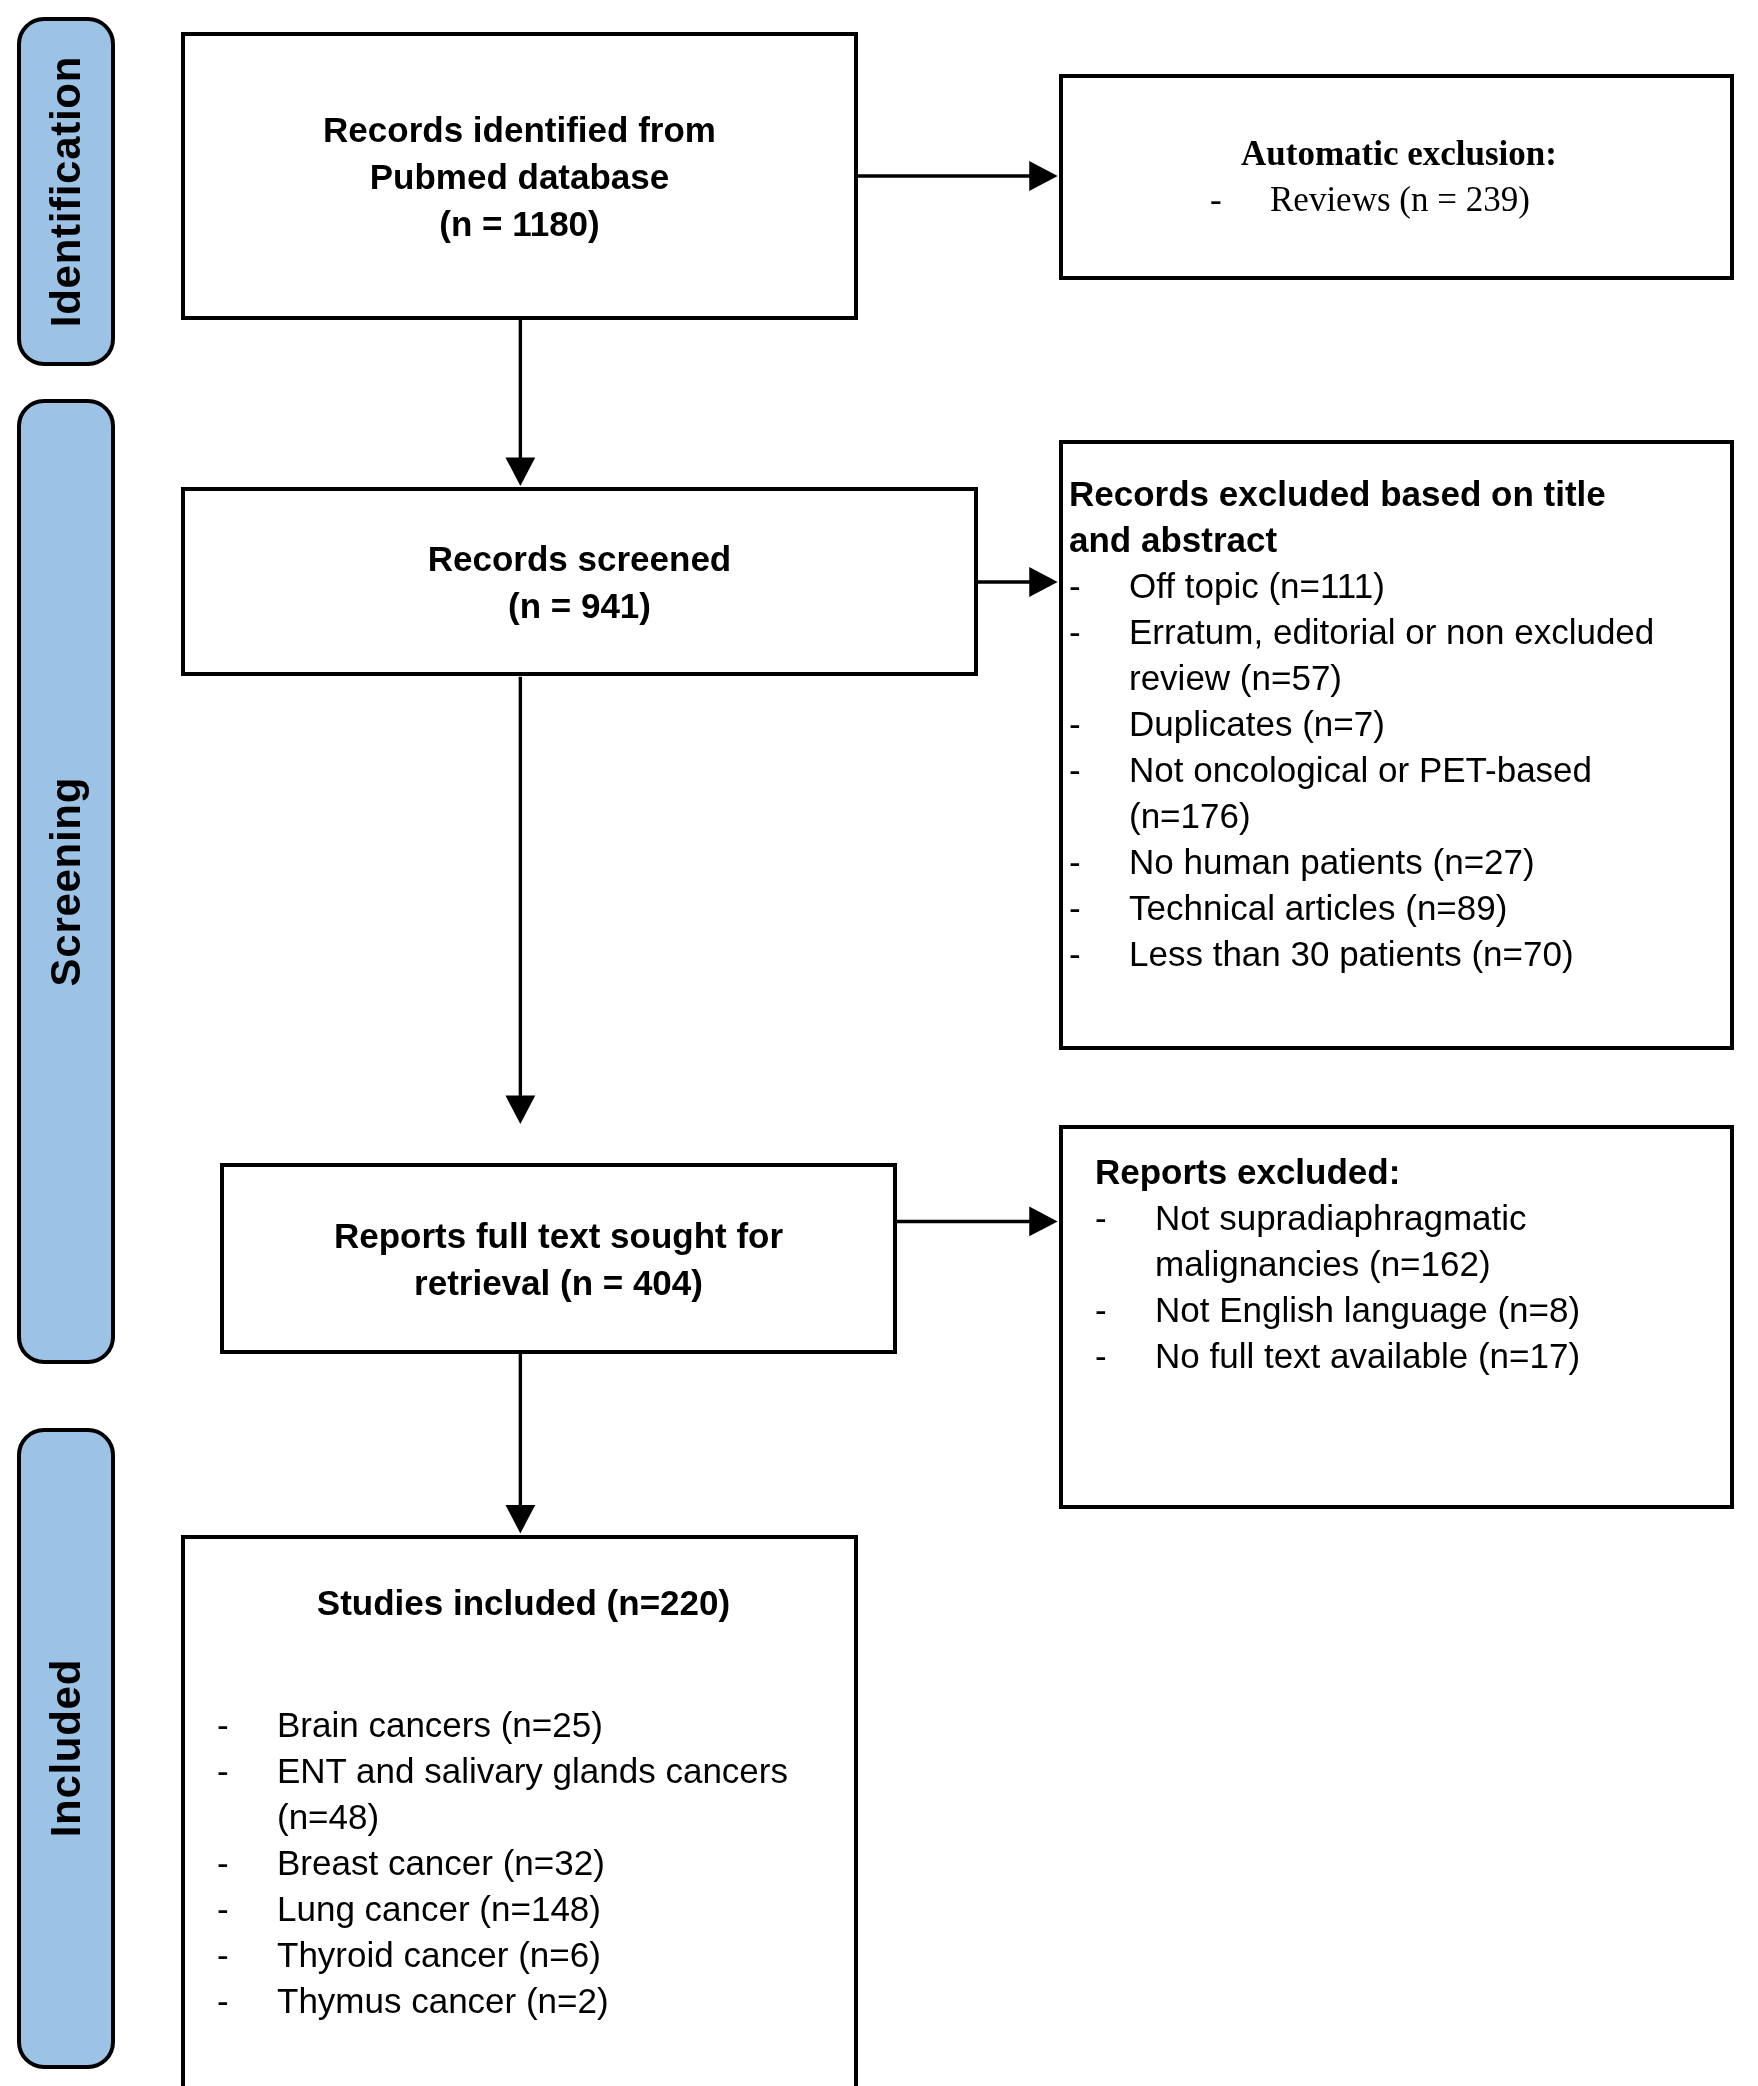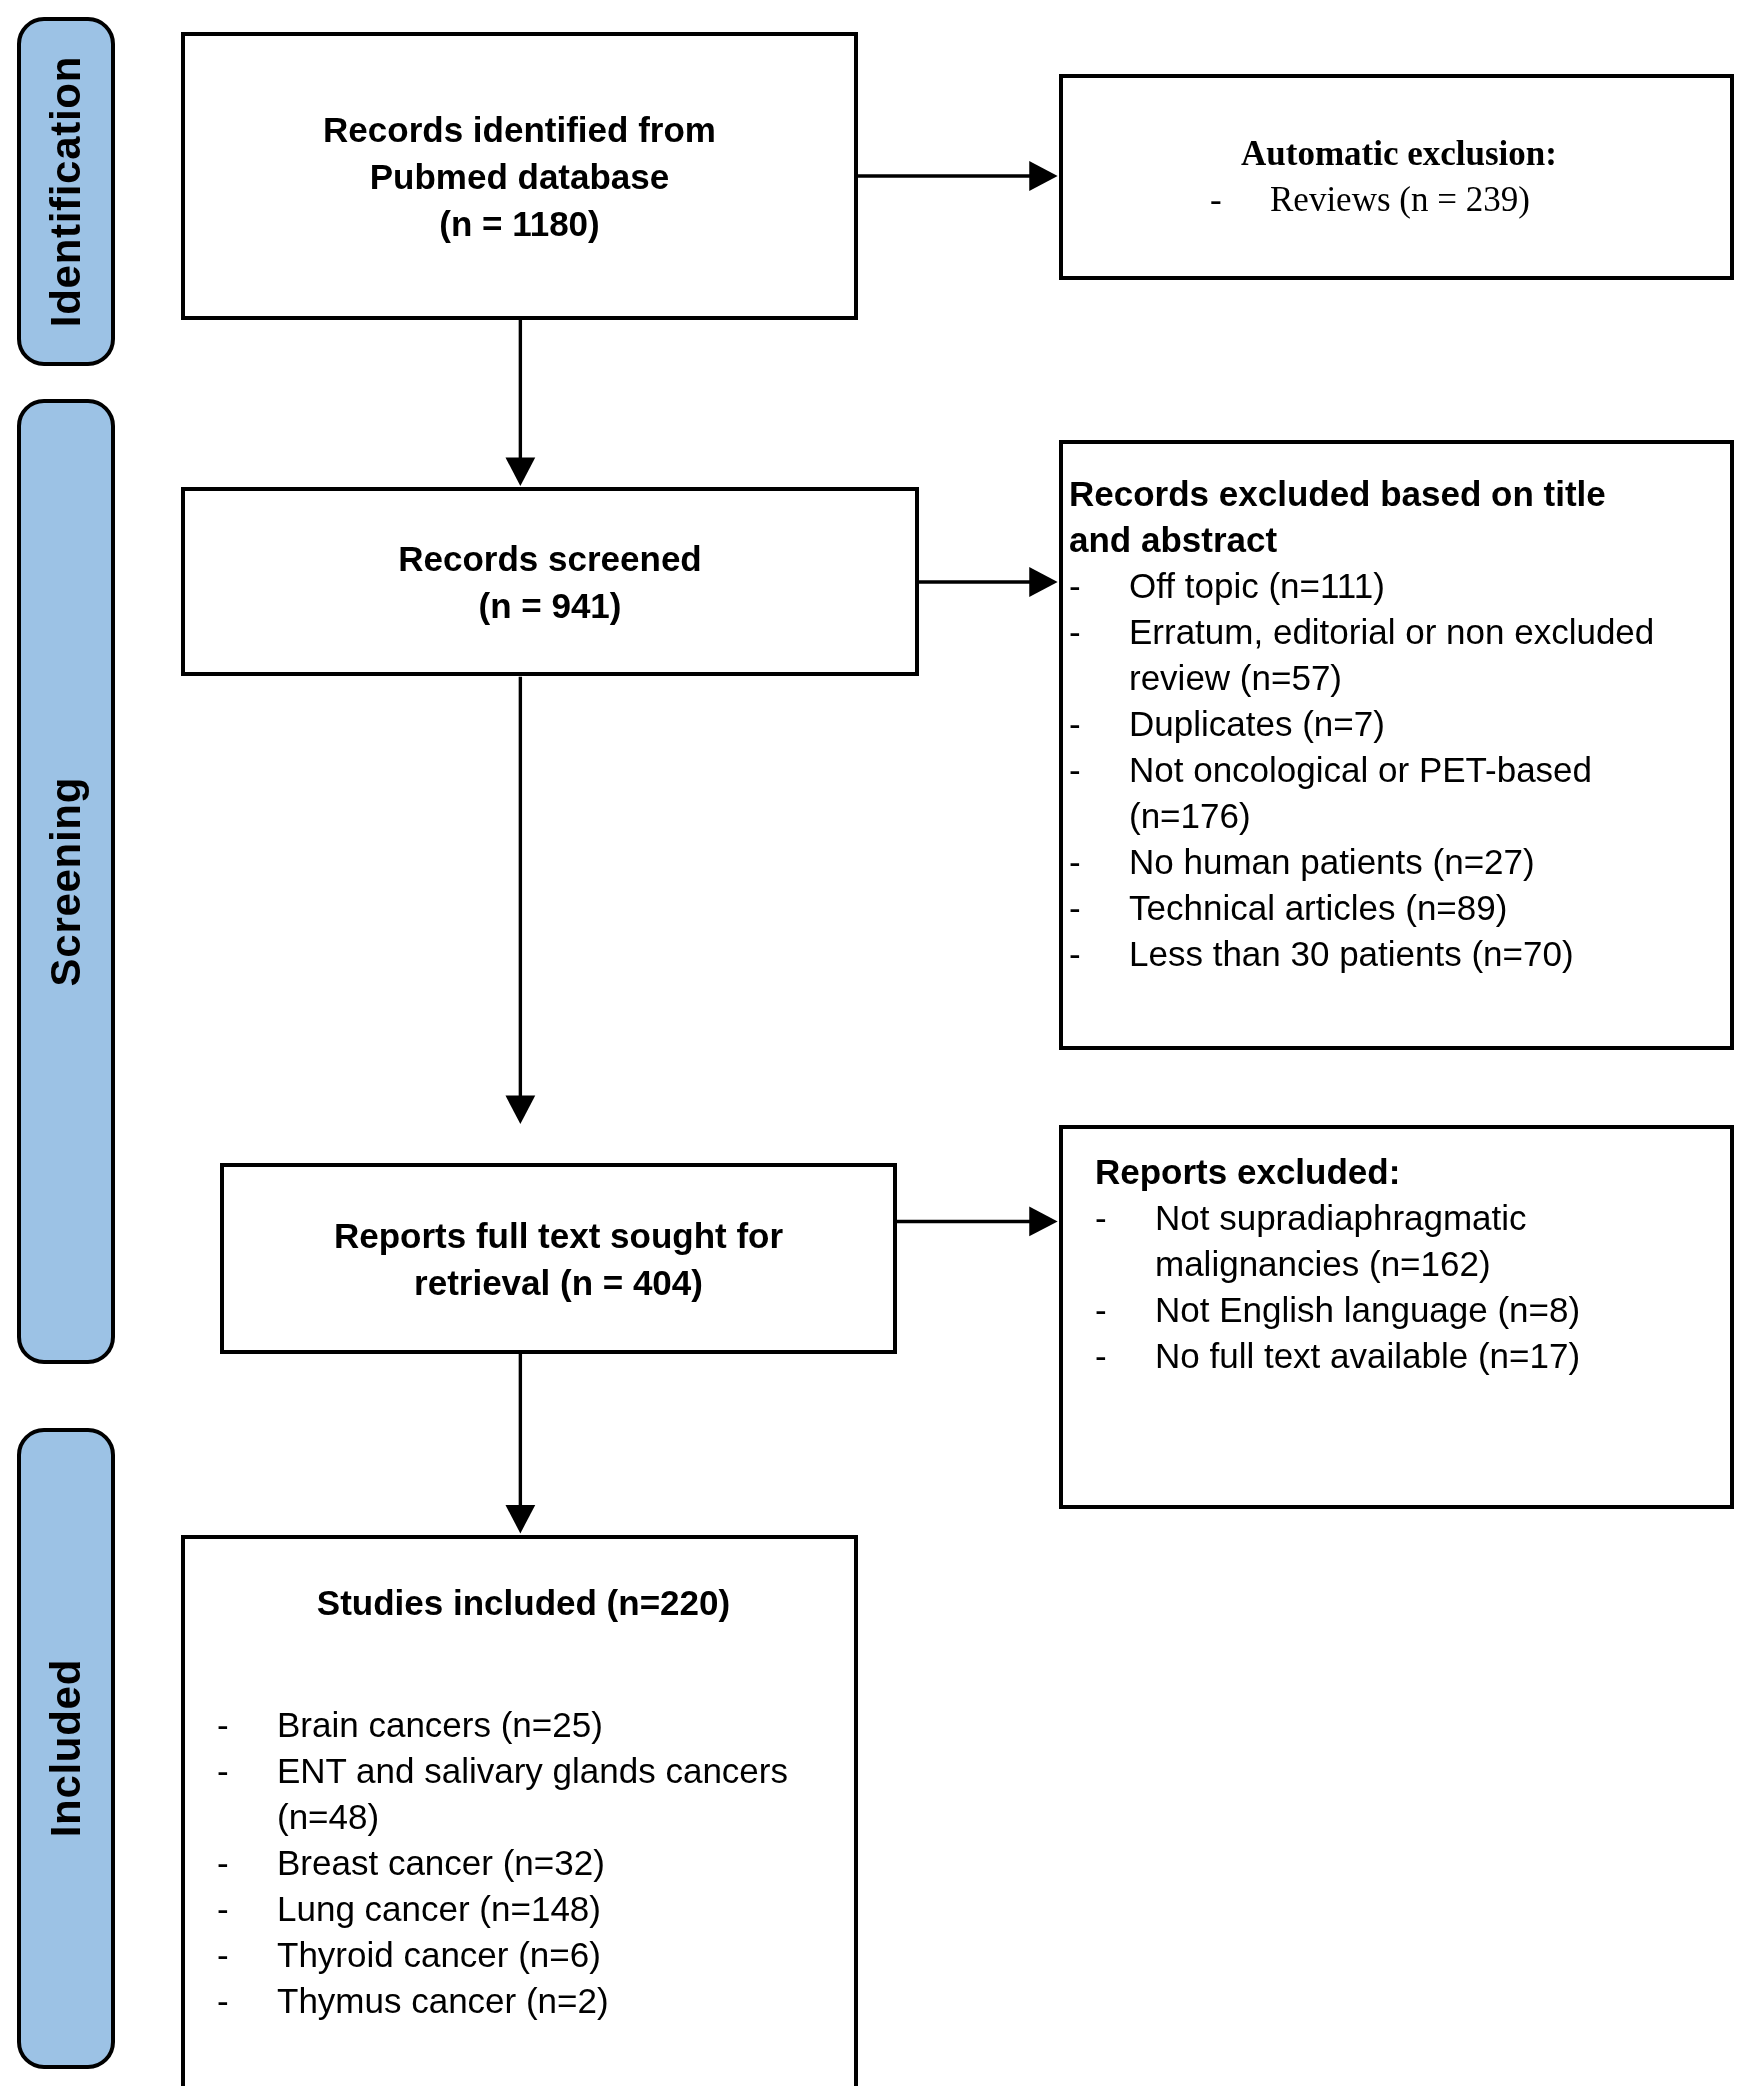--- a/index.html
+++ b/index.html
@@ -117,21 +117,21 @@
   <div class="stage" style="top:1428px;height:641px;">
     <span class="stage-label">Included</span>
   </div>
 
   <div class="fbox centered" style="left:181px;top:32px;width:677px;height:288px;">
     <div>Records identified from</div>
     <div>Pubmed database</div>
     <div>(n = 1180)</div>
   </div>
 
-  <div class="fbox centered" style="left:181px;top:487px;width:738px;height:189px;">
+  <div class="fbox centered" style="left:181px;top:487px;width:797px;height:189px;">
     <div>Records screened</div>
     <div>(n = 941)</div>
   </div>
 
   <div class="fbox centered" style="left:181px;top:1163px;width:677px;height:191px;margin-left:39px;">
     <div>Reports full text sought for</div>
     <div>retrieval (n = 404)</div>
   </div>
 
   <div class="fbox listbox" style="left:181px;top:1535px;width:677px;height:608px;padding-top:41px;">

